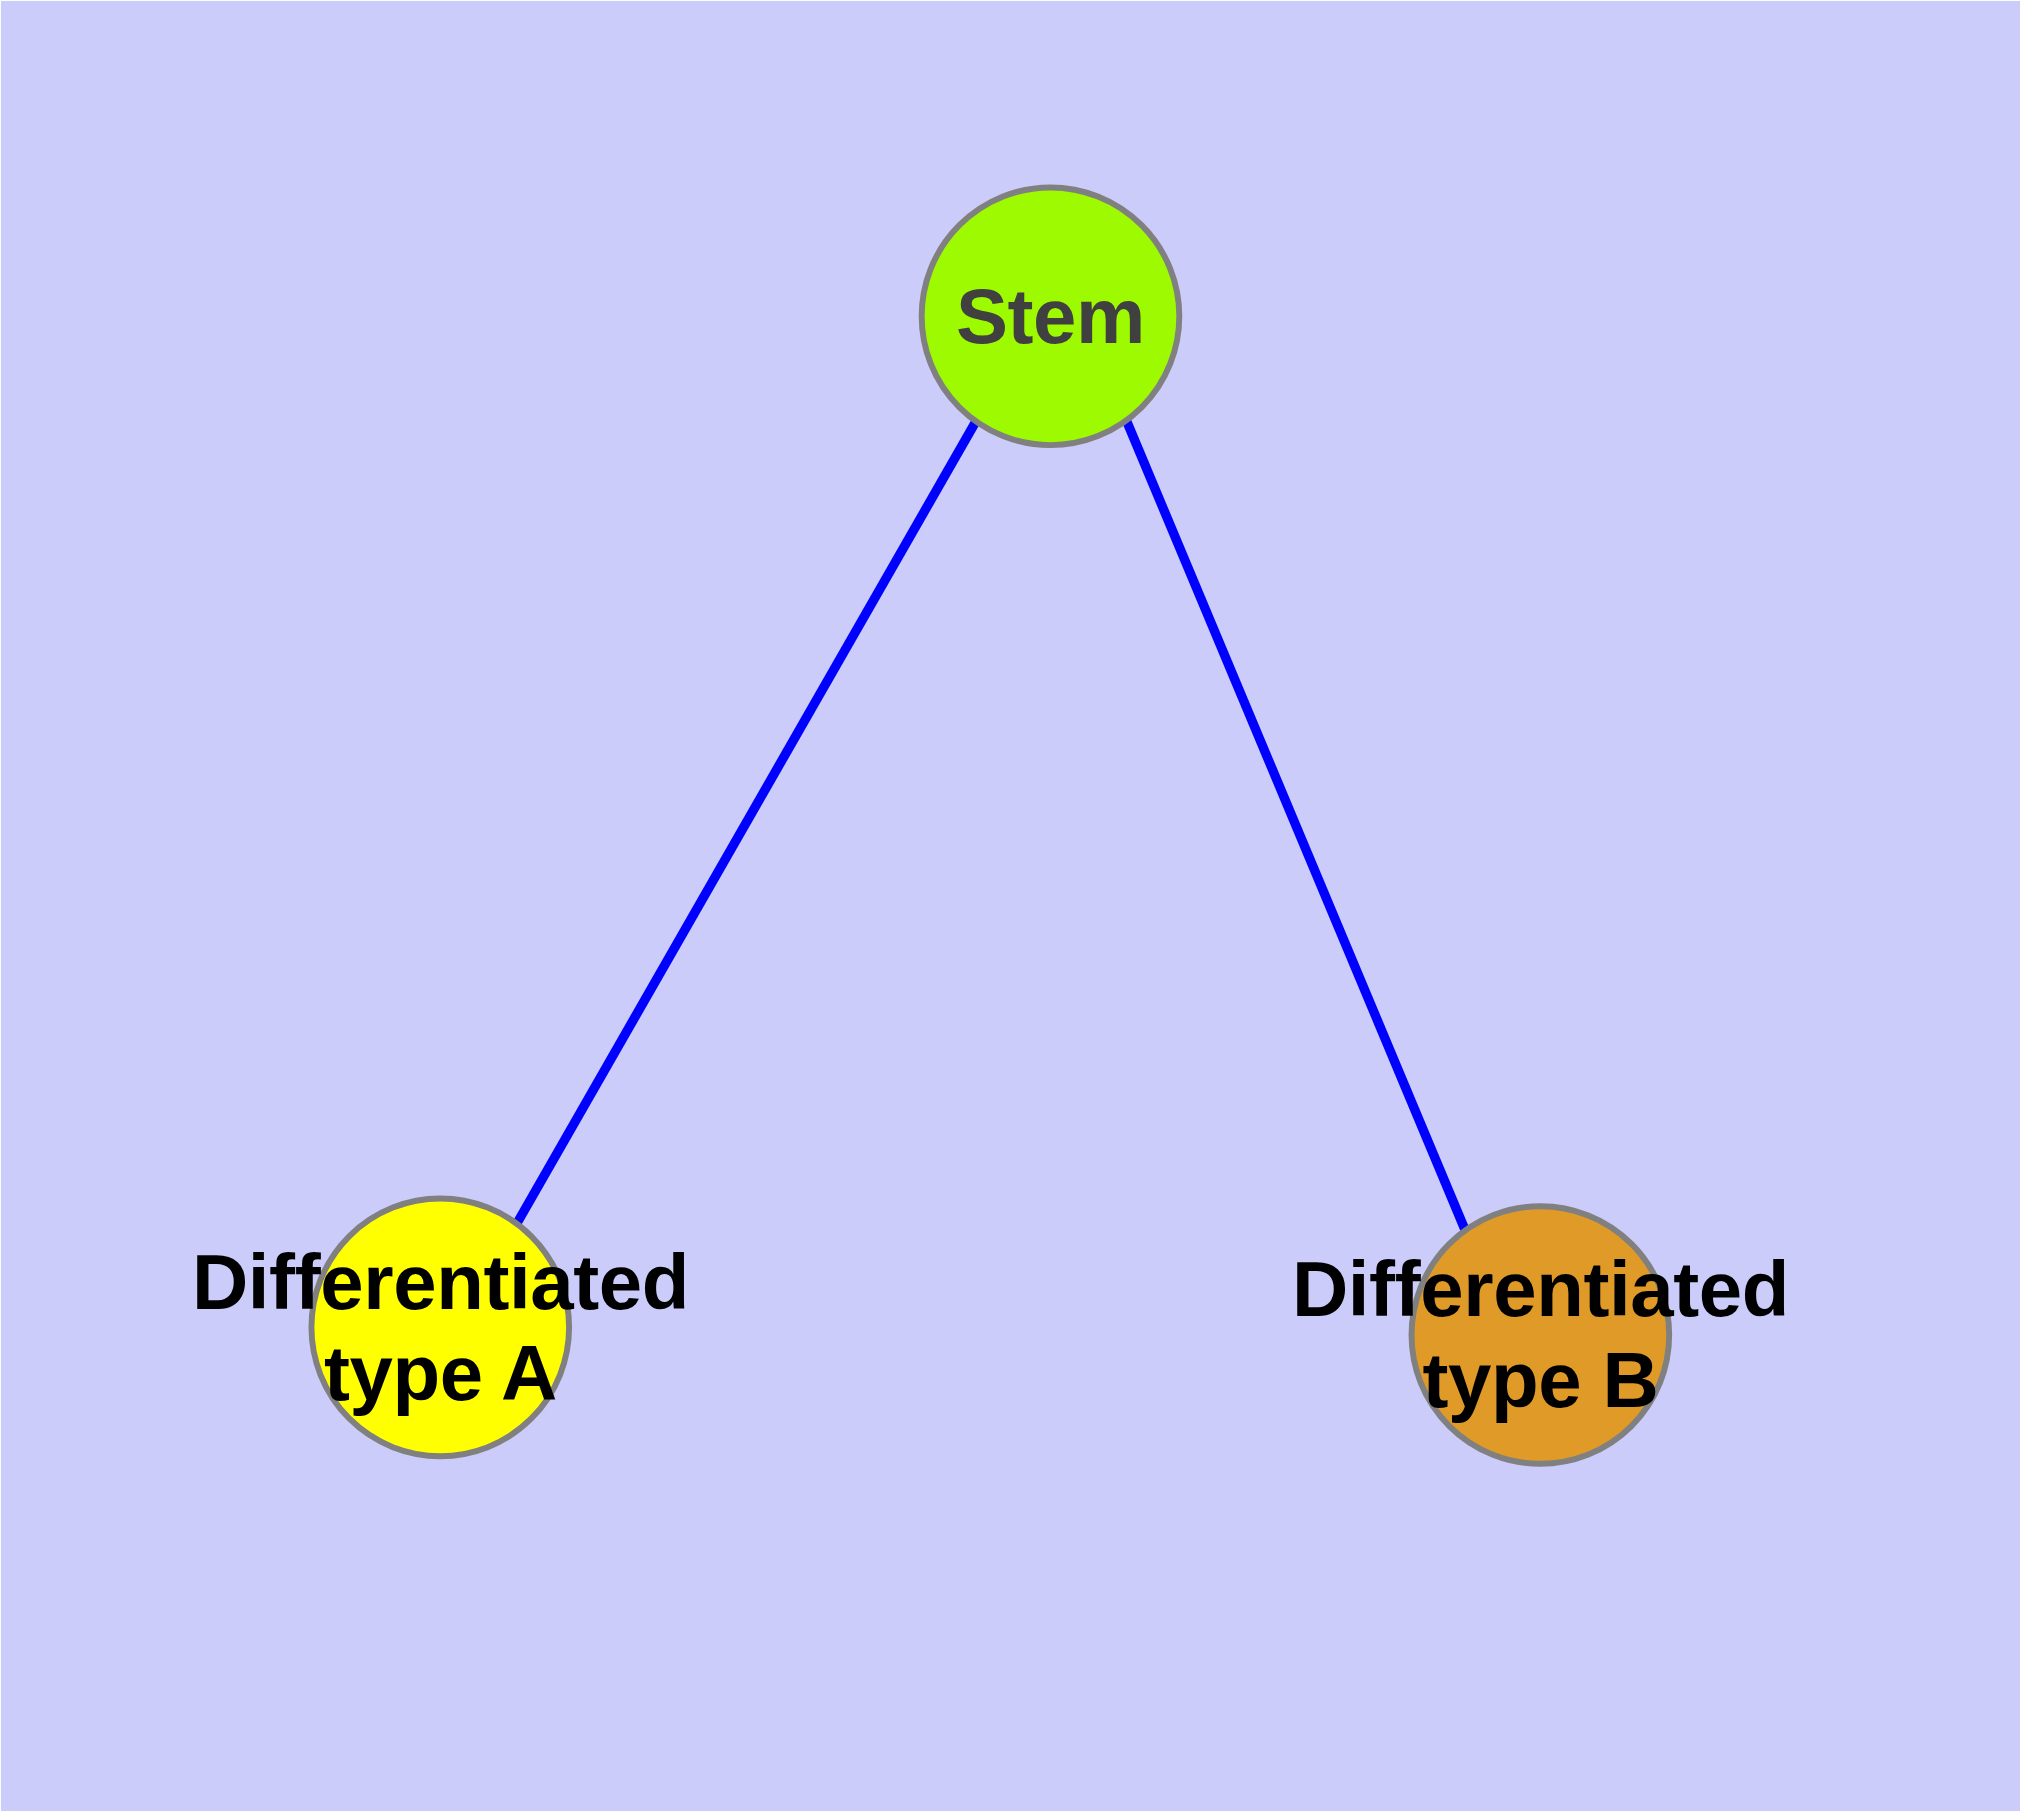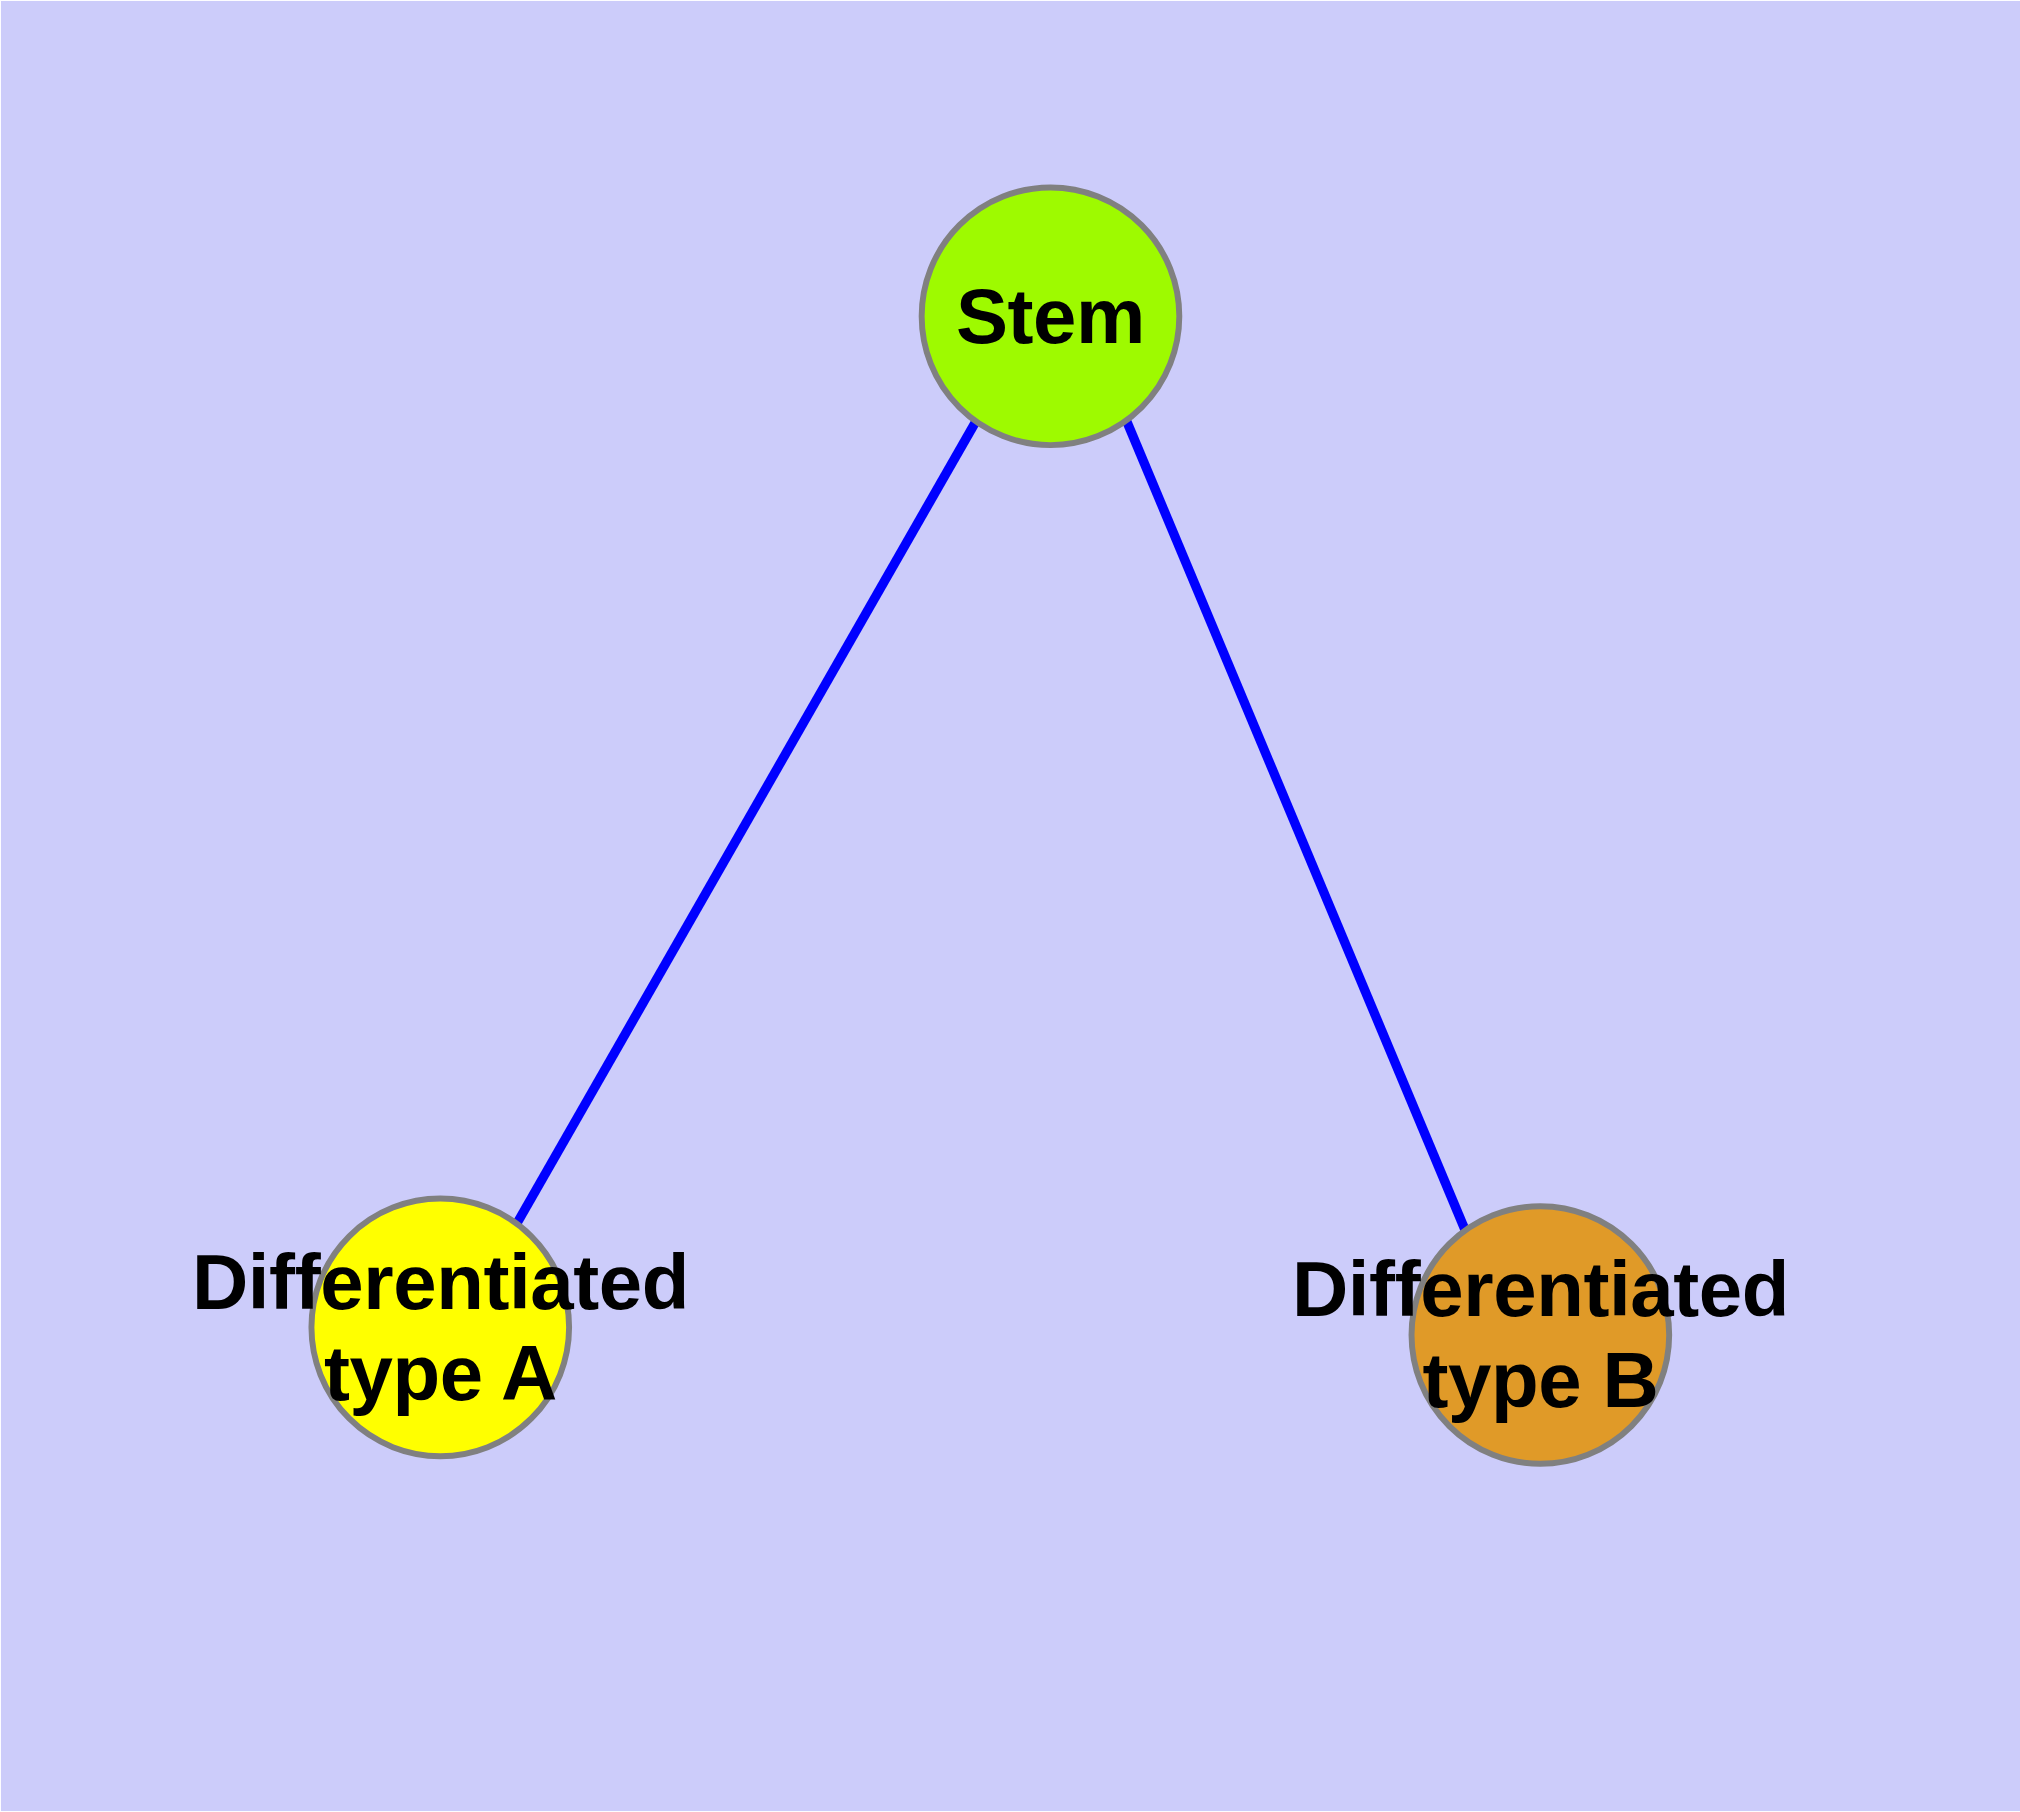--- a/index.html
+++ b/index.html
@@ -48,20 +48,20 @@
       <line class="graph-edge" x1="1150" y1="496" x2="608" y2="1443" stroke="#0000ff" stroke-width="11" stroke-linecap="butt"></line>
       <line class="graph-edge" x1="1328" y1="496" x2="1728" y2="1452" stroke="#0000ff" stroke-width="11" stroke-linecap="butt"></line>
     </g>
     <g>
       <circle class="graph-node" cx="1238" cy="372" r="152" fill="#9efa00" stroke="#808080" stroke-width="7"></circle>
       <circle class="graph-node" cx="518" cy="1565" r="152" fill="#ffff00" stroke="#808080" stroke-width="7"></circle>
       <circle class="graph-node" cx="1816" cy="1574" r="152" fill="#e09a28" stroke="#808080" stroke-width="7"></circle>
     </g>
   </svg>
 
-  <div class="node-label" style="font-size: 78px; color: #000000; width: 1187px; left: 456px; top: 270px;">Stem</div>
+  <div class="node-label" style="font-size: 78px; color: #404040; width: 1187px; left: 456px; top: 270px;">Stem</div>
   <div class="node-label" style="font-size: 78px; color: rgb(0, 0, 0); width: 1187px; left: -154px; top: 1236px;">Differentiated
 type A</div>
   <div class="node-label" style="font-size: 78px; color: rgb(0, 0, 0); width: 1187px; left: 946px; top: 1243px;">Differentiated
 type B</div>
 
 </div>
 
 
 </body></html>

